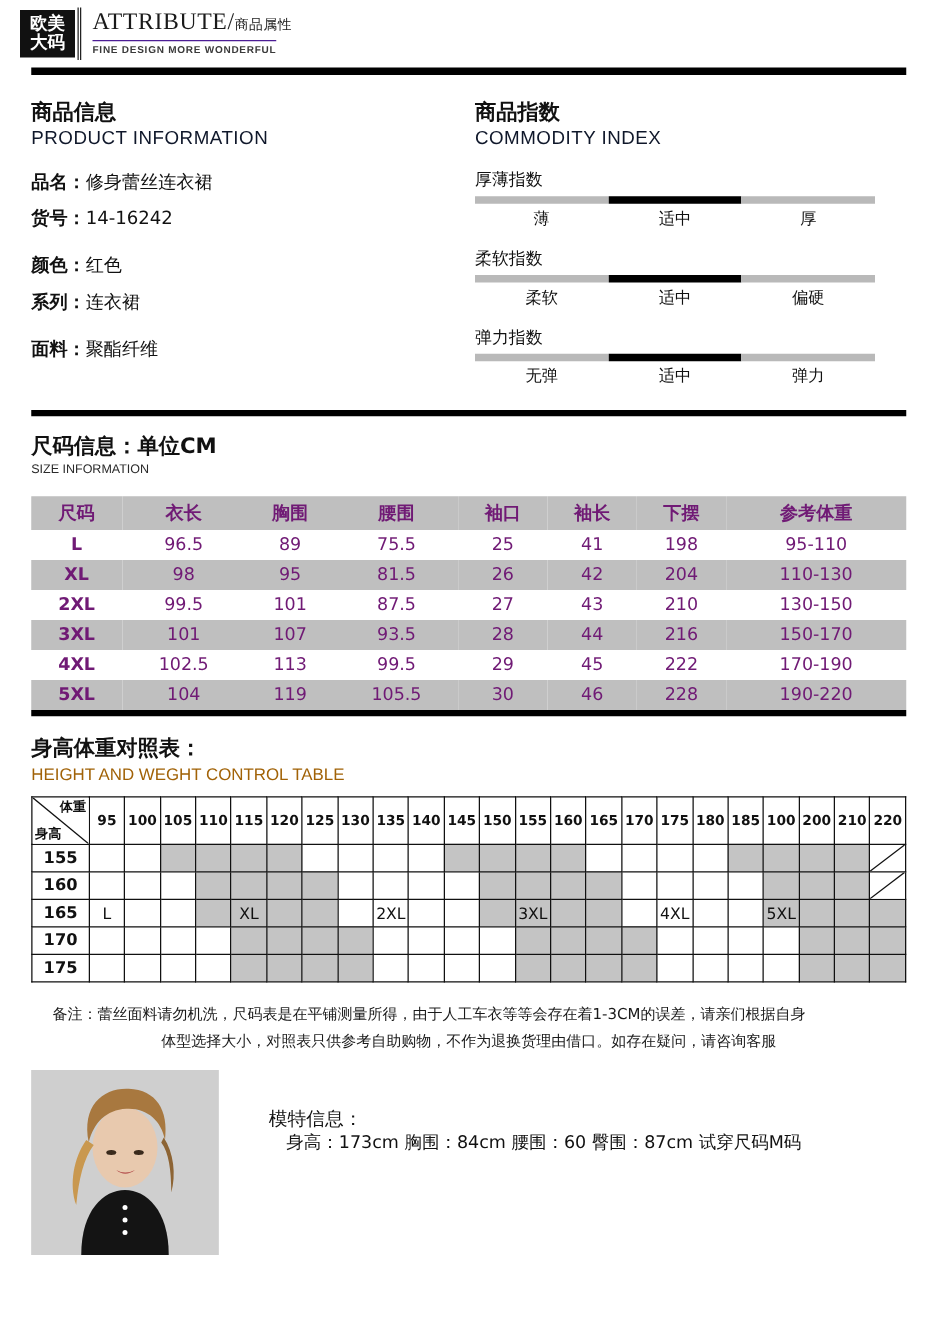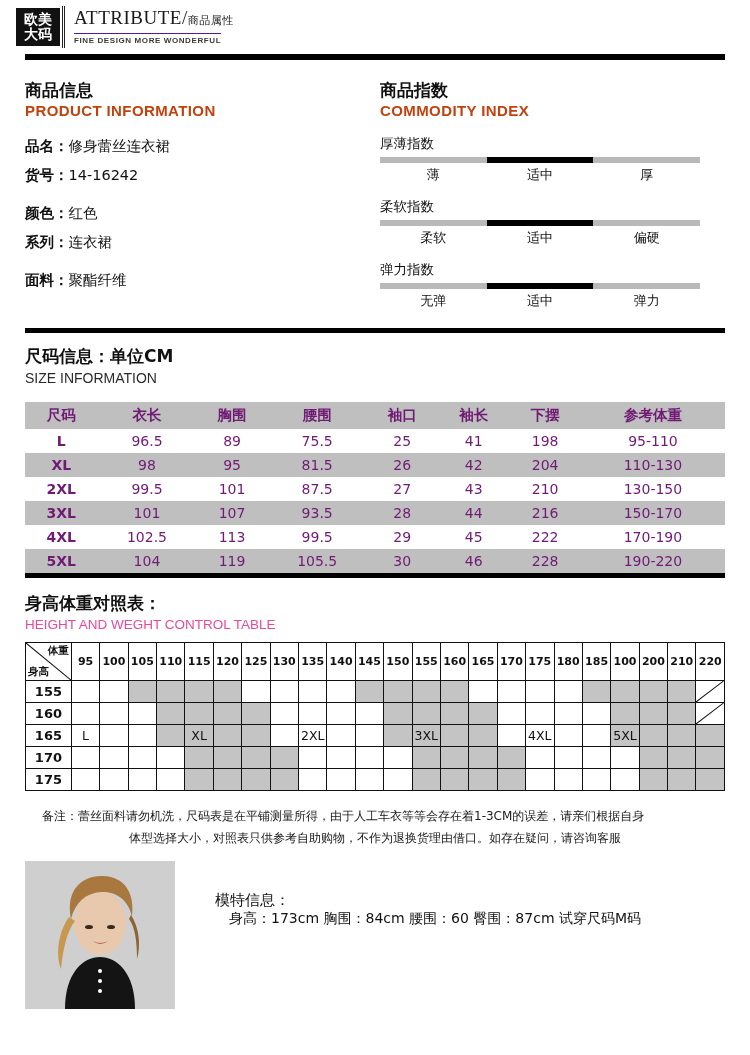--- a/index.html
+++ b/index.html
@@ -51,22 +51,22 @@
   
   .info-wrap { display: flex; padding: 20px 25px 0 25px; }
   .col-left { width: 355px; }
   .col-right { width: 320px; }
 
   .sec-head-cn {
     font-size: 17px; font-weight: 700; color: #111;
     font-family: "DejaVu Sans", sans-serif; line-height: 1.25;
   }
   .sec-head-en {
-    font-size: 15px; color: #c2410c; letter-spacing: 0.4px;
-    font-family: "Liberation Sans", sans-serif; line-height: 1.3; font-weight: bold;
+    font-size: 15px; color: #0f172a; letter-spacing: 0.4px;
+    font-family: "Liberation Sans", sans-serif; line-height: 1.3;
   }
 
   .spec-list { margin-top: 16px; }
   .spec-row {
     font-size: 14.5px; color: #111; line-height: 1.35;
     margin-bottom: 10px; font-family: "DejaVu Sans", sans-serif;
   }
   .spec-row .k { font-weight: 700; }
   .spec-row .v { font-weight: 400; }
   .spec-gap { height: 8px; }
@@ -87,21 +87,21 @@
   }
 
   
   .sec2 { padding: 0 25px; margin-top: 18px; }
   .rule-black2 { height: 5px; background: #000; }
   .sec-title-cn2 {
     font-size: 17px; font-weight: 700; color: #111;
     font-family: "DejaVu Sans", sans-serif; margin-top: 12px;
   }
   .sec-title-en2 {
-    font-size: 14px; color: #2a2a2a; margin-top: 2px;
+    font-size: 10px; color: #2a2a2a; margin-top: 2px;
     font-family: "Liberation Sans", sans-serif;
   }
 
   table.size-table {
     width: 100%; border-collapse: collapse; margin-top: 16px;
     font-family: "DejaVu Sans", sans-serif;
   }
   table.size-table th, table.size-table td {
     text-align: center; padding: 4px 0; font-size: 14px; color: #701a75;
   }
@@ -111,21 +111,21 @@
   table.size-table td.sz { font-weight: 700; }
   .rule-black3 { height: 5px; background: #000; }
 
   
   .sec3 { padding: 0 25px; margin-top: 14px; }
   .sec-title-cn3 {
     font-size: 17px; font-weight: 700; color: #111;
     font-family: "DejaVu Sans", sans-serif;
   }
   .sec-title-en3 {
-    font-size: 13.5px; color: #ec4899; margin-top: 2px;
+    font-size: 13.5px; color: #a16207; margin-top: 2px;
     font-family: "Liberation Sans", sans-serif;
   }
   table.hw {
     margin-top: 10px; border-collapse: collapse; width: 100%;
     table-layout: fixed; font-family: "DejaVu Sans", sans-serif;
   }
   table.hw th, table.hw td {
     border: 1px solid #111; height: 22px; text-align: center;
     font-size: 11px; font-weight: 700; color: #111; padding: 0;
   }

